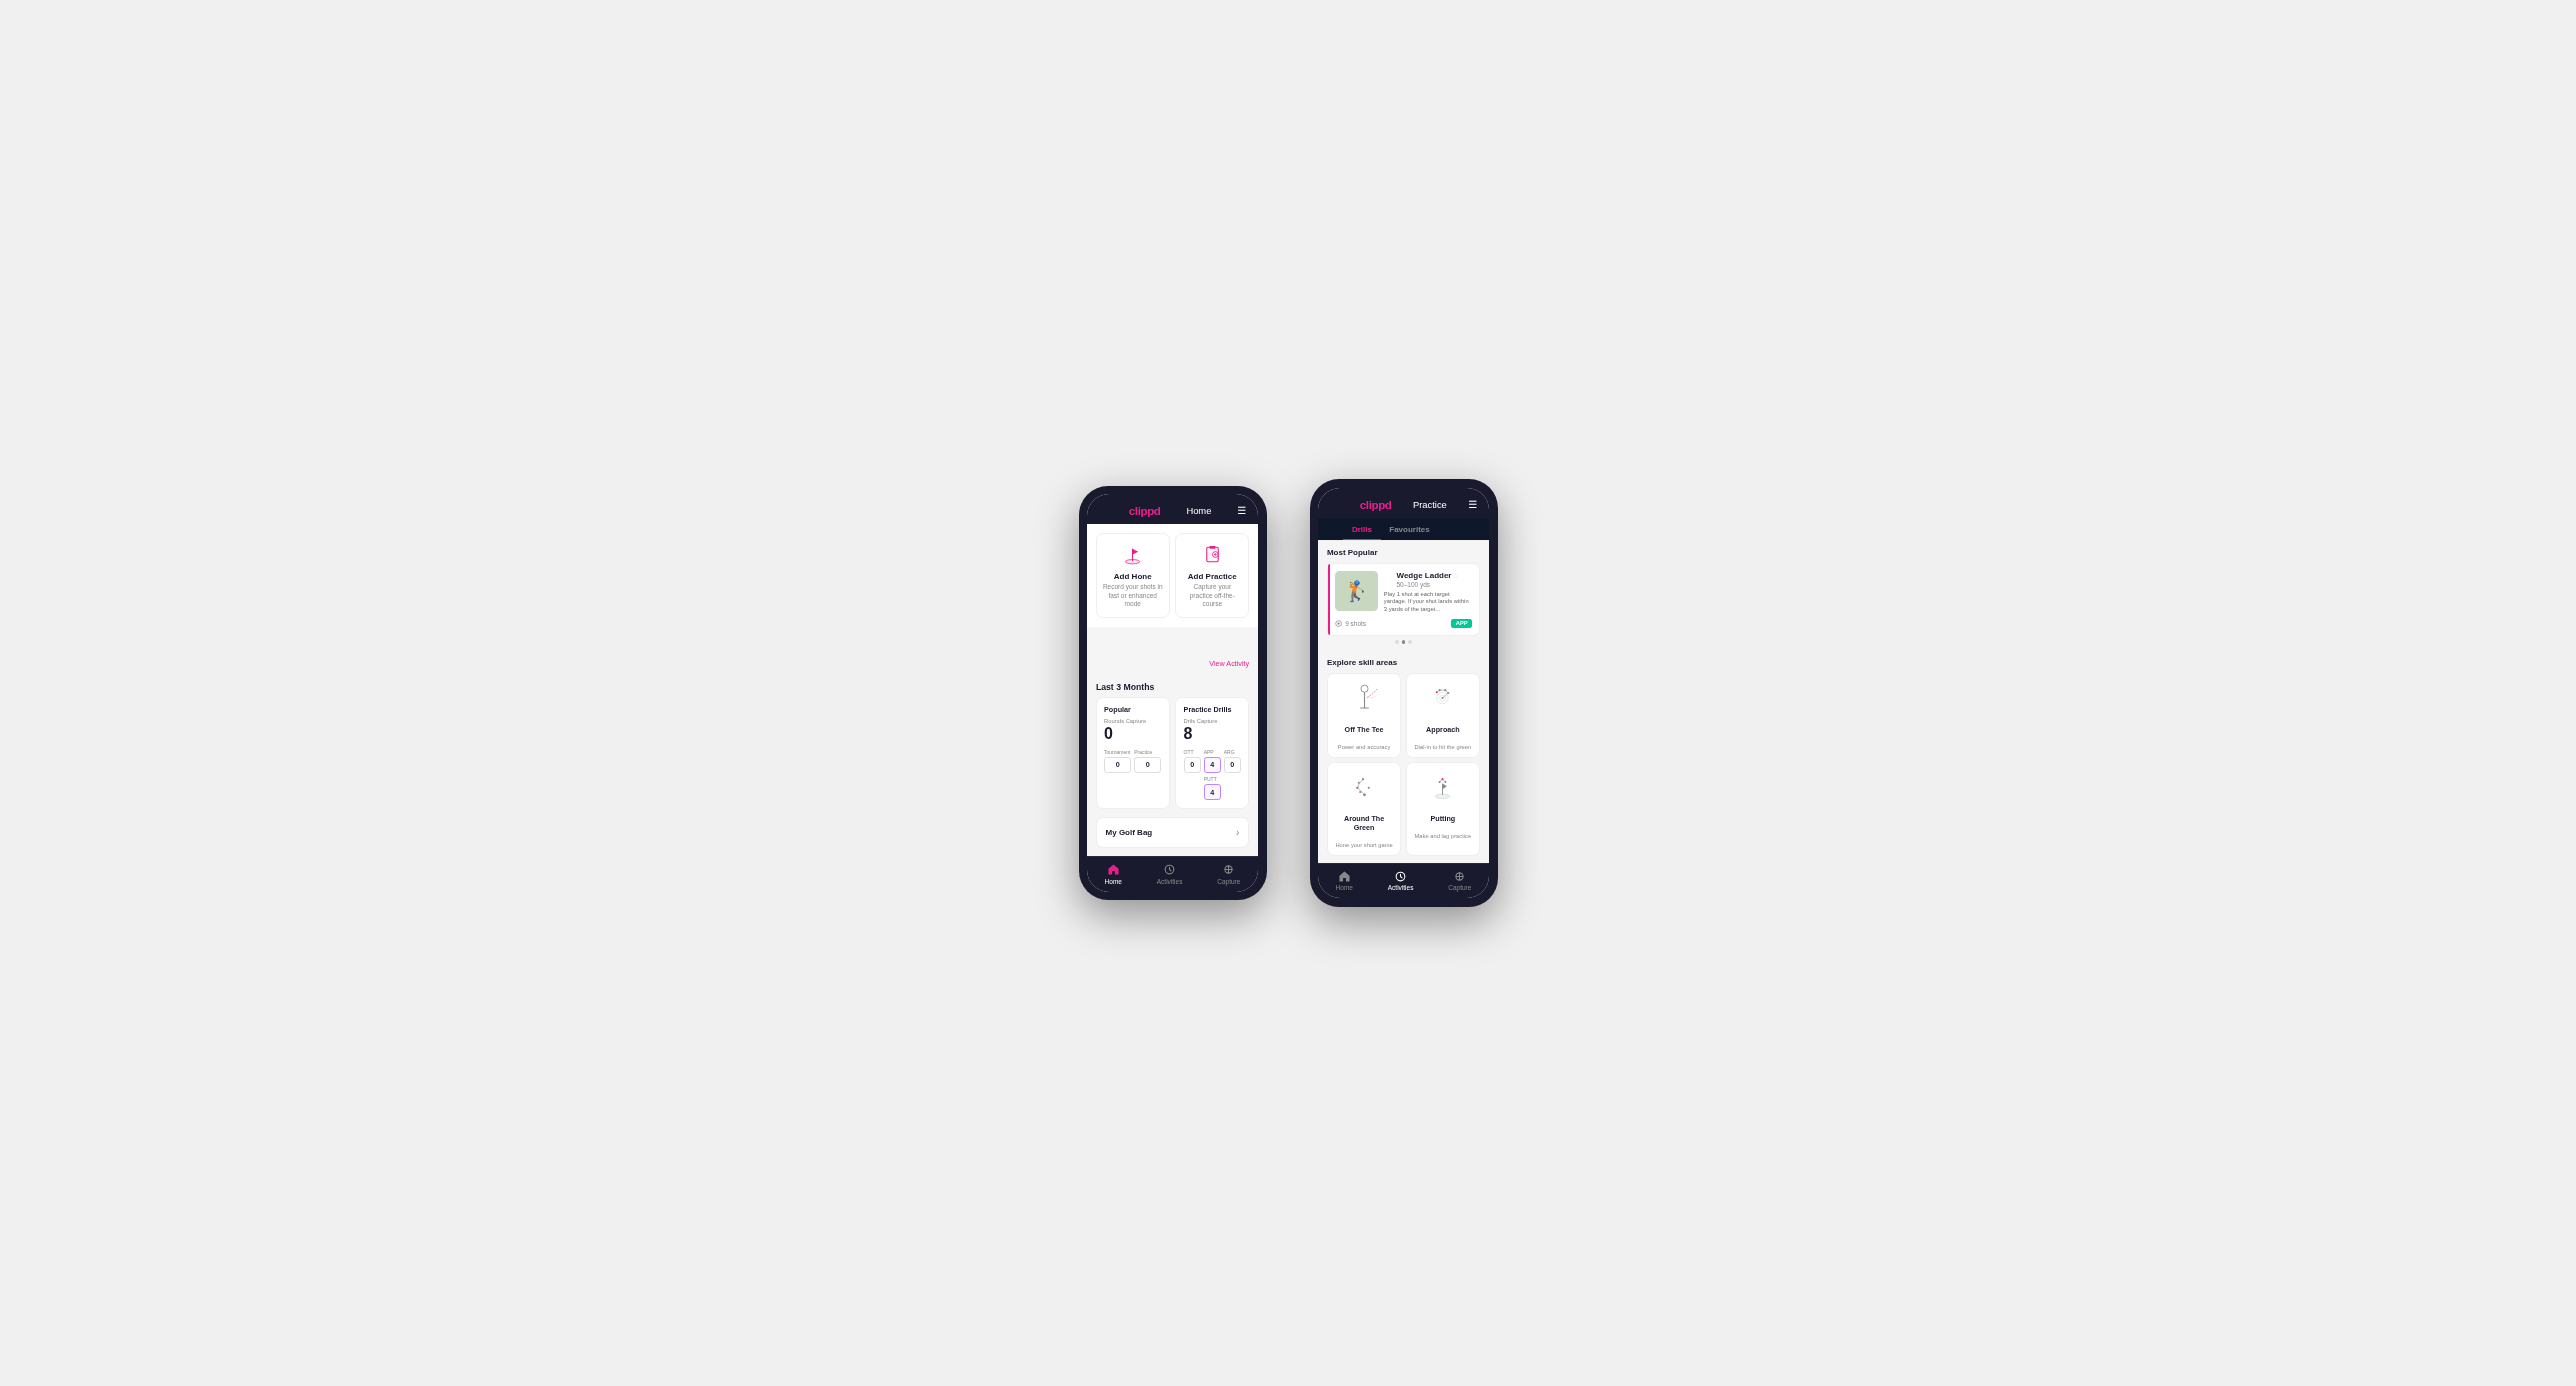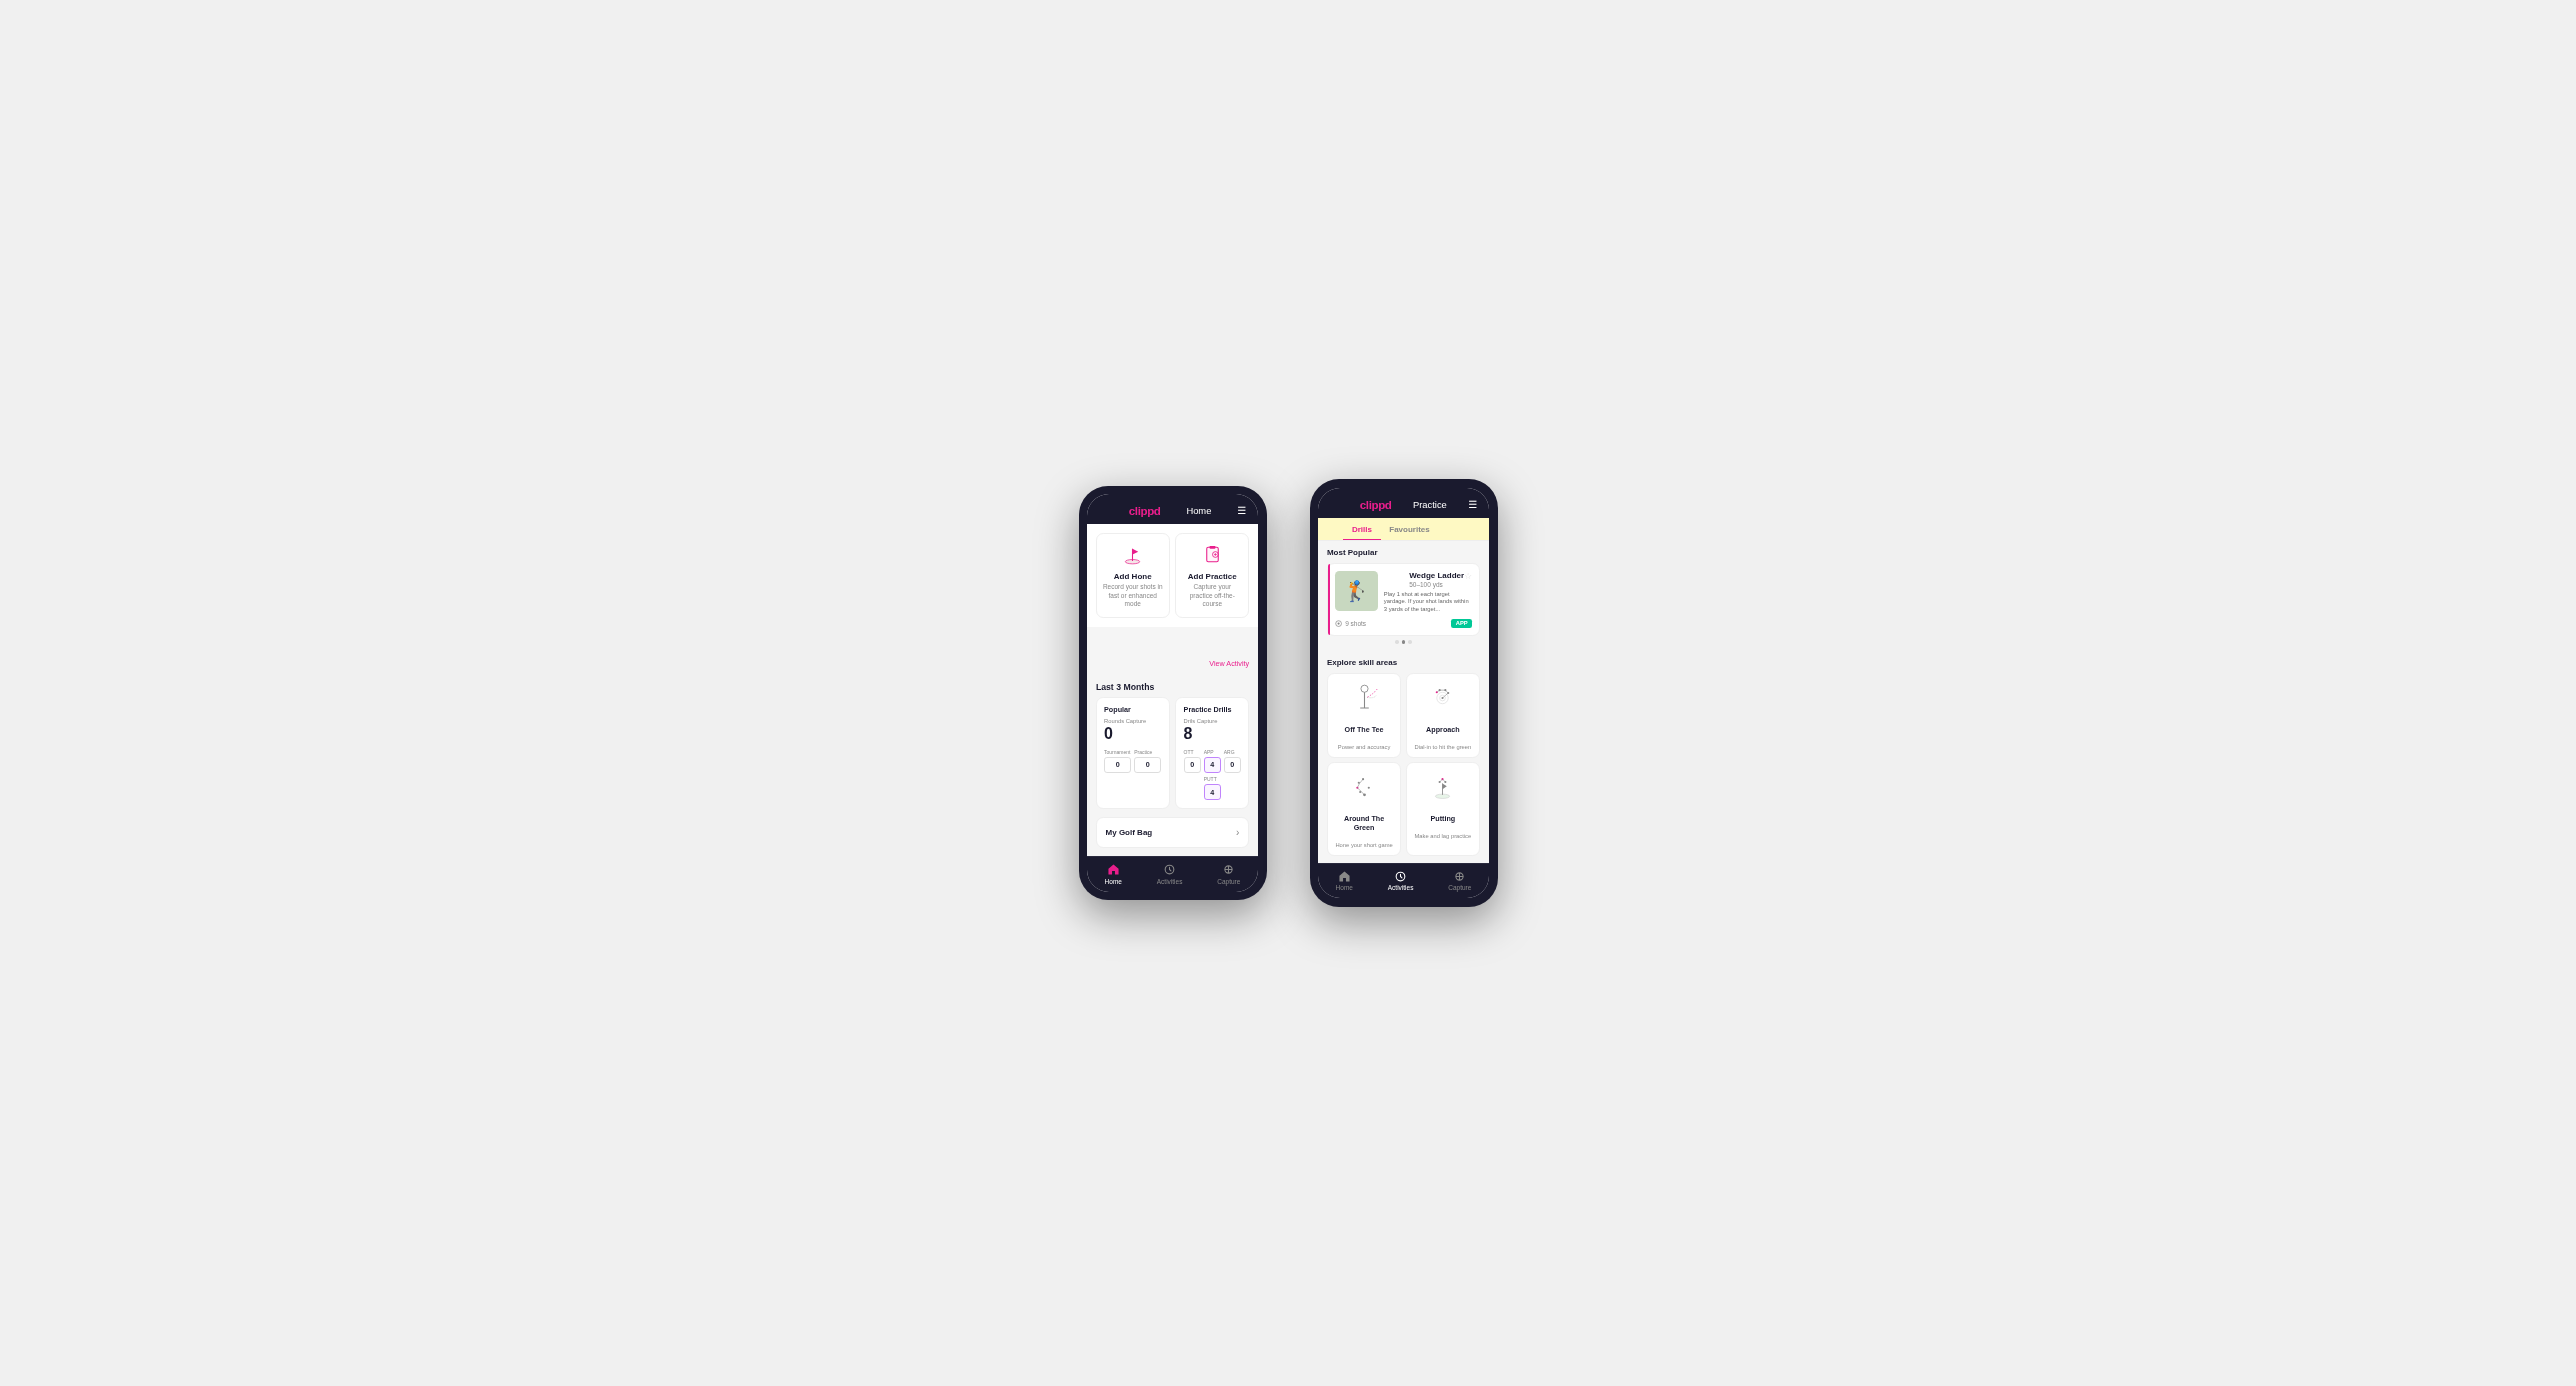--- a/index.html
+++ b/index.html
@@ -221,21 +221,21 @@
       font-weight: 600;
       color: #1a1a2e;
     }
     .chevron-right {
       color: #888;
       font-size: 10px;
     }
 
     
     .tabs-bar {
-      background: #fef9c3;
+      background: #0f172a;
       display: flex;
       border-bottom: 0.7px solid #eee;
       padding: 0 25px;
     }
     .tab {
       padding: 7.2px 8.7px 5.8px;
       font-size: 8px;
       font-weight: 600;
       color: #888;
       cursor: pointer;
@@ -544,21 +544,21 @@
 
       <div class="most-popular-section">
         <div class="most-popular-label">Most Popular</div>
 
         <div class="drill-card">
           <div class="drill-card-inner">
             <div class="drill-thumb">
               <span style="font-size:20px;">🏌️</span>
             </div>
             <div class="drill-info">
-              <div style="display:flex; justify-content:flex-end; align-items:flex-start;">
+              <div style="display:flex; justify-content:center; align-items:flex-start;">
                 <div>
                   <div class="drill-name">Wedge Ladder</div>
                   <div class="drill-range">50–100 yds</div>
                 </div>
                 <span class="drill-star">☆</span>
               </div>
               <div class="drill-desc">Play 1 shot at each target yardage. If your shot lands within 3 yards of the target...</div>
             </div>
           </div>
           <div class="drill-footer">

